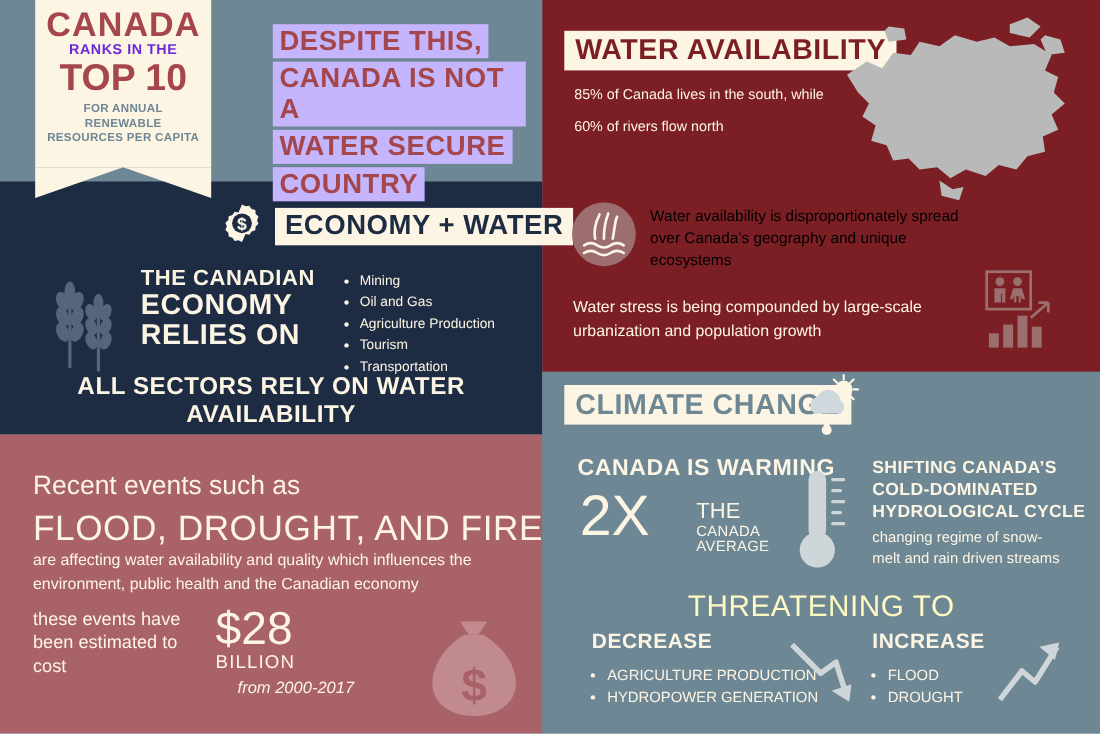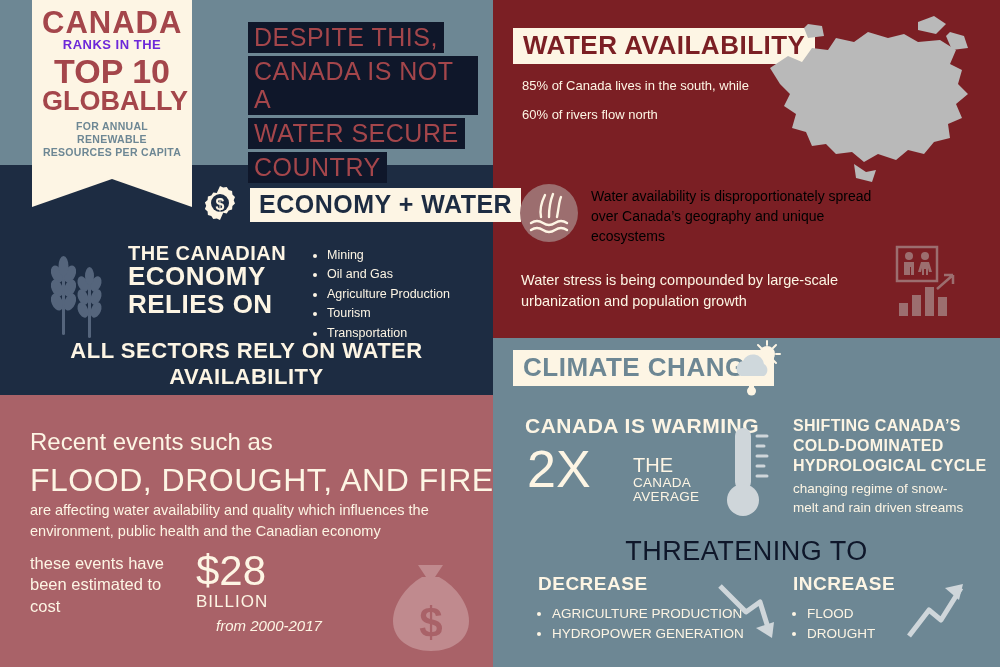--- a/index.html
+++ b/index.html
@@ -82,23 +82,23 @@
     color: #6d8794; font-weight: bold; font-size: 10.5px;
     line-height: 1.25; margin-top: 5px; letter-spacing: 0.3px;
   }
 
   
   #despite {
     position: absolute; left: 248px; top: 22px; width: 230px;
   }
   #despite .line {
     display: inline-block;
-    background: #0f172a;
+    background: #c4b5fd;
     color: #a4464b;
-    font-weight: normal;
+    font-weight: bold;
     font-size: 25px;
     letter-spacing: 0.5px;
     padding: 1px 6px 2px 6px;
     margin-bottom: 3px;
     line-height: 1.12;
   }
 
   
   #economy-header {
     position: absolute; left: 200px; top: 183px;
@@ -202,21 +202,21 @@
     position: absolute; left: 793px; top: 416px; width: 195px;
     color: #fdf5e4; font-weight: bold; font-size: 16px; line-height: 1.25;
     letter-spacing: 0.3px;
   }
   #shift-sub {
     position: absolute; left: 793px; top: 480px; width: 180px;
     color: #fdf5e4; font-size: 13.5px; line-height: 1.4;
   }
   #threatening {
     position: absolute; left: 493px; top: 536px; width: 507px;
-    text-align: center; color: #0f172a; font-size: 27px; letter-spacing: 0.5px;
+    text-align: center; color: #fef9c3; font-size: 27px; letter-spacing: 0.5px;
   }
   #decrease-title {
     position: absolute; left: 538px; top: 573px;
     color: #fdf5e4; font-weight: bold; font-size: 19px; letter-spacing: 0.5px;
   }
   #decrease-list {
     position: absolute; left: 538px; top: 604px;
     margin: 0; padding-left: 14px;
     color: #fdf5e4; font-size: 13.5px; line-height: 1.5;
   }
@@ -241,21 +241,20 @@
   <div class="panel" id="panel-top-left"></div>
   <div class="panel" id="panel-economy"></div>
   <div class="panel" id="panel-events"></div>
   <div class="panel" id="panel-water"></div>
   <div class="panel" id="panel-climate"></div>
 
   <div id="ribbon">
     <div class="rb-l1">CANADA</div>
     <div class="rb-l2">RANKS IN THE</div>
     <div class="rb-l3">TOP 10</div>
-    <div class="rb-l4">GLOBALLY</div>
     <div class="rb-l5">FOR ANNUAL RENEWABLE RESOURCES PER CAPITA</div>
   </div>
 
   <div id="despite">
     <div><span class="line">DESPITE THIS,</span></div>
     <div><span class="line">CANADA IS NOT A</span></div>
     <div><span class="line">WATER SECURE</span></div>
     <div><span class="line">COUNTRY</span></div>
   </div>
 

